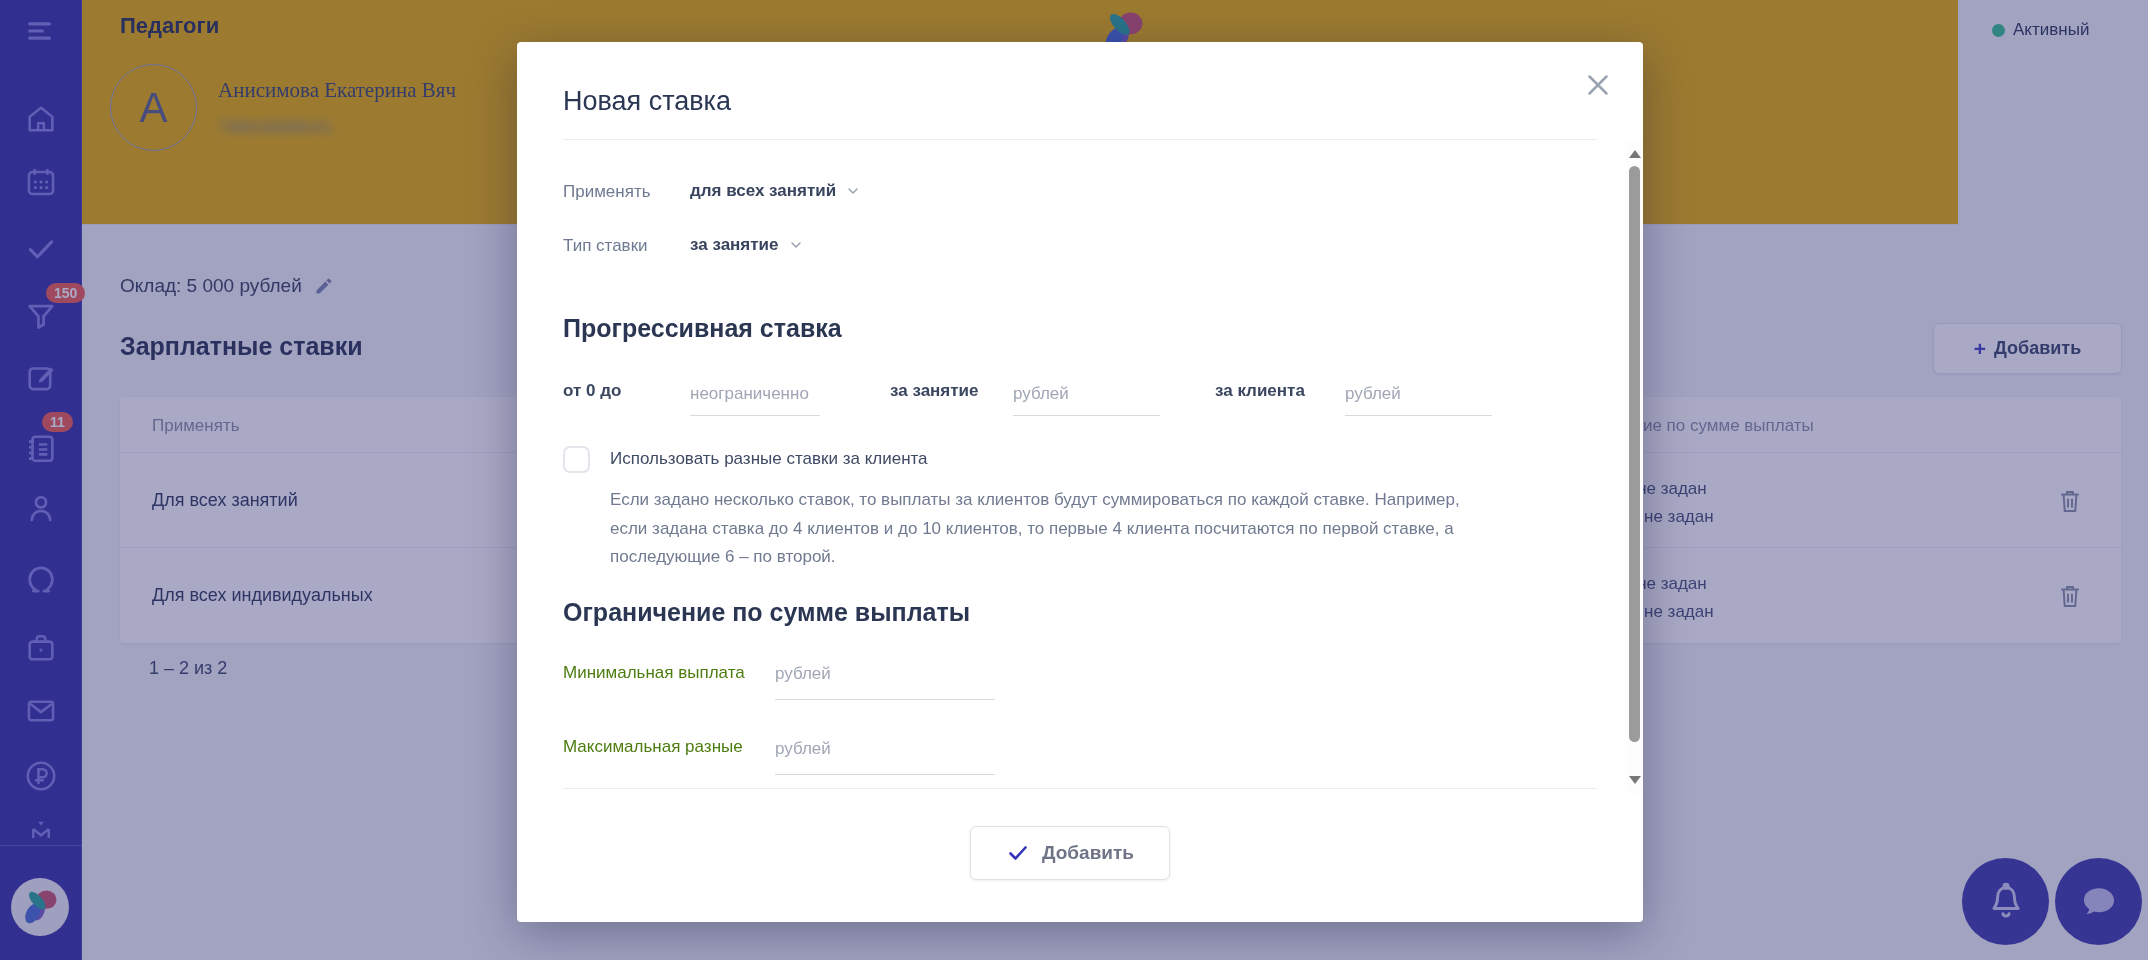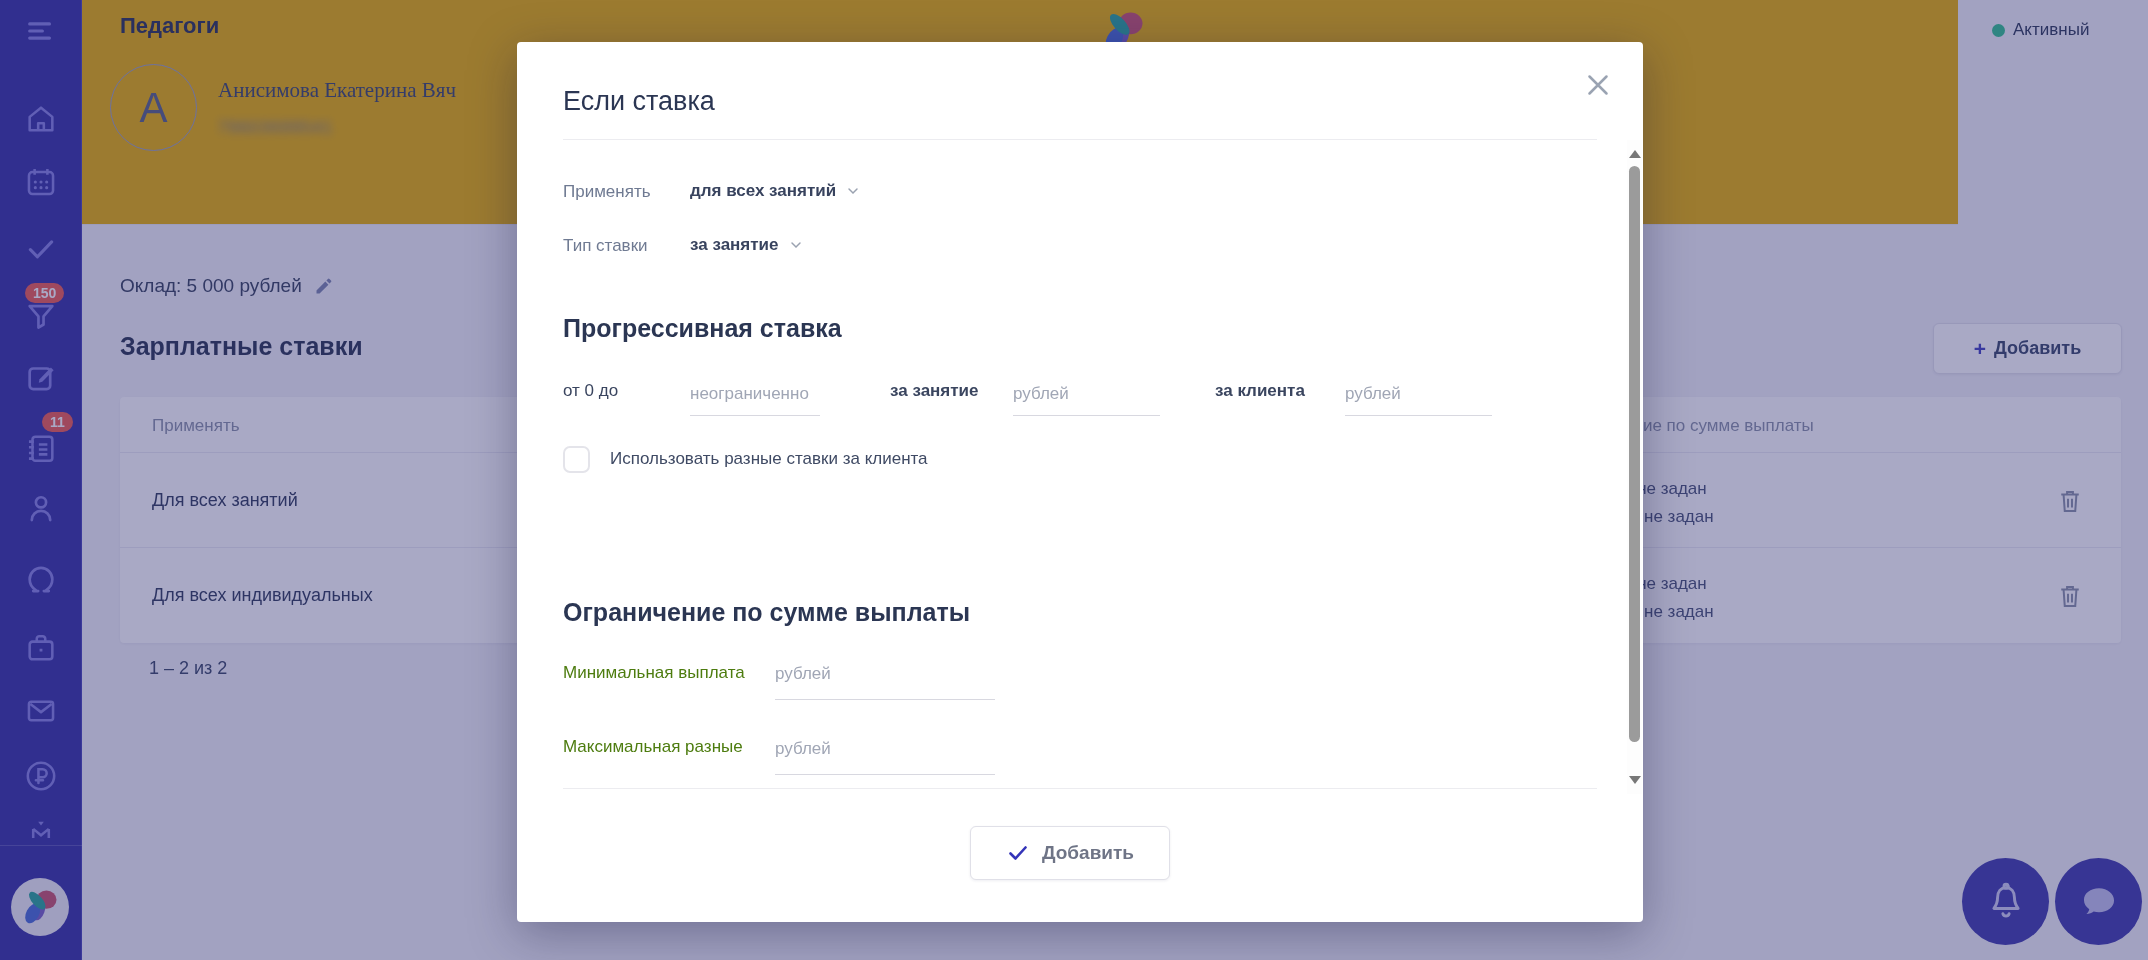--- a/index.html
+++ b/index.html
@@ -76,21 +76,21 @@
   .modal-title { position:absolute; left:46px; top:44px; font-size:27px; font-weight:500; color:#2b3653; }
   .m-divider { position:absolute; left:46px; width:1034px; height:1px; background:#ececf0; }
   .close-x { position:absolute; left:1064px; top:26px; width:34px; height:34px; color:#9aa3b2; cursor:pointer; }
   .m-label { position:absolute; font-size:17px; color:#6f7a92; }
   .m-value { position:absolute; font-size:17px; font-weight:700; color:#38435e; display:flex;
     align-items:center; gap:9px; cursor:pointer; }
   .chev { width:16px; height:16px; color:#9aa2b0; }
   .m-h3 { position:absolute; left:46px; font-size:25px; font-weight:700; color:#2b3653; }
   .prog-row { position:absolute; left:46px; top:330px; width:1034px; height:66px; }
   .prog-row .lbl { position:absolute; top:9px; font-size:17px; color:#3a455f; font-weight:600; }
-  .prog-row .lbl.from { font-weight:400;text-align:center; }
+  .prog-row .lbl.from { font-weight:700;text-align:center; }
   .u-input { border:none; border-bottom:1px solid #d8d8e0; background:transparent; outline:none;
     font-size:17px; color:#3a455f; font-family:inherit; }
   .u-input::placeholder { color:#a0a6b5; }
   .prog-row .u-input { position:absolute; top:0; height:44px; }
   .checkbox { position:absolute; left:46px; top:404px; width:27px; height:27px; border:2px solid #e4e4ea;
     border-radius:7px; background:#fff; cursor:pointer; }
   .cb-label { position:absolute; left:93px; top:407px; font-size:17px; color:#3f4a64; font-weight:500; }
   .cb-desc { position:absolute; left:93px; top:444px; width:885px; font-size:17px; color:#707a90;
     line-height:28.5px; }
   .limit-label { position:absolute; left:46px; font-size:17px; color:#4d7c0f; }
@@ -138,21 +138,21 @@
             <circle cx="12" cy="16" r="1.1"></circle>
             <circle cx="16" cy="16" r="1.1"></circle>
           </g>
         </svg>
     </div>
     <div class="side-ic" style="top:230px">
       <svg viewBox="0 0 24 24" fill="none" stroke="currentColor" stroke-width="2.2" stroke-linecap="round" stroke-linejoin="round">
           <path d="m4.5 12.5 5 5L19.5 7"></path>
         </svg>
     </div>
-    <div class="badge" style="left:25px; top:283px">150</div>
+    <div class="badge" style="left:46px; top:283px">150</div>
     <div class="side-ic" style="top:297px">
       <svg viewBox="0 0 24 24" fill="none" stroke="currentColor" stroke-width="1.9" stroke-linejoin="round">
           <path d="M4 5h16l-6.2 7.2V18l-3.6 2.2v-8z"></path>
         </svg>
     </div>
     <div class="side-ic" style="top:358px">
       <svg viewBox="0 0 24 24" fill="none" stroke="currentColor" stroke-width="1.9">
           <rect x="4" y="6" width="14.5" height="14.5" rx="2.5"></rect>
           <path d="m11 13.5 8-8.2 1.9 1.9-8 8.2-2.5.6z" fill="currentColor" stroke="none"></path>
         </svg>
@@ -284,21 +284,21 @@
   <div class="fab chat">
     <svg viewBox="0 0 24 24" fill="currentColor">
         <path d="M12 4.5c-4.7 0-8.2 2.8-8.2 6.4 0 2 1.1 3.8 2.9 5-.2.9-.7 1.9-1.6 2.7 1.6-.1 3-.7 4-1.4.9.3 1.9.4 2.9.4 4.7 0 8.2-2.8 8.2-6.4S16.7 4.5 12 4.5z"></path>
       </svg>
   </div>
 </div>
 
 <div class="overlay"></div>
 
 <div class="modal">
-  <h1 class="modal-title">Если ставка</h1>
+  <h1 class="modal-title">Новая ставка</h1>
   <svg class="close-x" viewBox="0 0 24 24" fill="none" stroke="currentColor" stroke-width="1.8" stroke-linecap="round">
       <path d="m6 6 12 12M18 6 6 18"></path>
     </svg>
   <div class="m-divider" style="top:97px"></div>
 
   <span class="m-label" style="left:46px; top:140px">Применять</span>
   <span class="m-value" style="left:173px; top:139px">
     <span>для всех занятий</span>
     <svg class="chev" viewBox="0 0 24 24" fill="none" stroke="currentColor" stroke-width="2.2" stroke-linecap="round">
         <path d="m6 9 6 6 6-6"></path>
@@ -319,20 +319,21 @@
     <span class="lbl from" style="left:0">от 0 до</span>
     <input class="u-input" style="left: 127px; width: 130px;" placeholder="неограниченно">
     <span class="lbl" style="left:327px">за занятие</span>
     <input class="u-input" style="left: 450px; width: 147px;" placeholder="рублей">
     <span class="lbl" style="left:652px">за клиента</span>
     <input class="u-input" style="left: 782px; width: 147px;" placeholder="рублей">
   </div>
 
   <div class="checkbox"></div>
   <span class="cb-label">Использовать разные ставки за клиента</span>
+  <p class="cb-desc">Если задано несколько ставок, то выплаты за клиентов будут суммироваться по каждой ставке. Например, если задана ставка до 4 клиентов и до 10 клиентов, то первые 4 клиента посчитаются по первой ставке, а последующие 6 – по второй.</p>
 
   <h3 class="m-h3" style="top:556px">Ограничение по сумме выплаты</h3>
 
   <span class="limit-label" style="top:621px">Минимальная выплата</span>
   <input class="u-input limit-input" style="top: 606px;" placeholder="рублей">
 
   <span class="limit-label" style="top:695px">Максимальная разные</span>
   <input class="u-input limit-input" style="top: 681px;" placeholder="рублей">
 
   <div class="m-divider" style="top:746px"></div>

